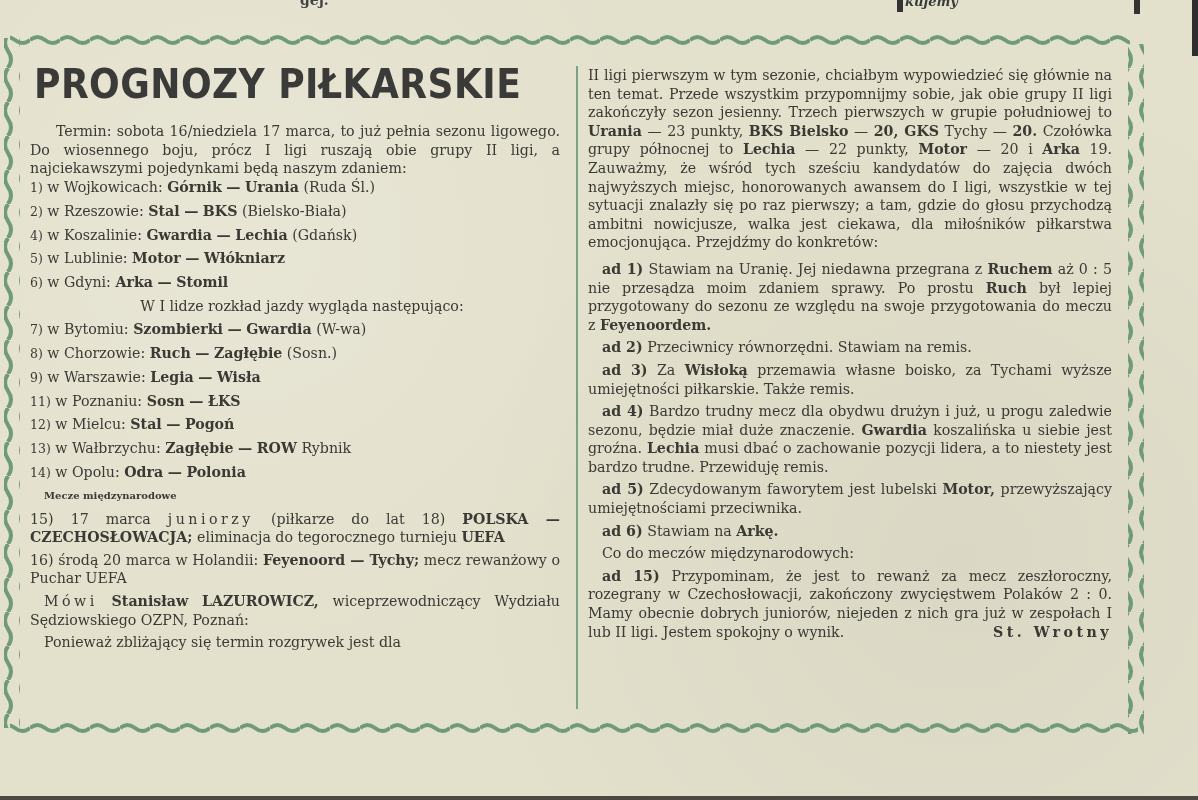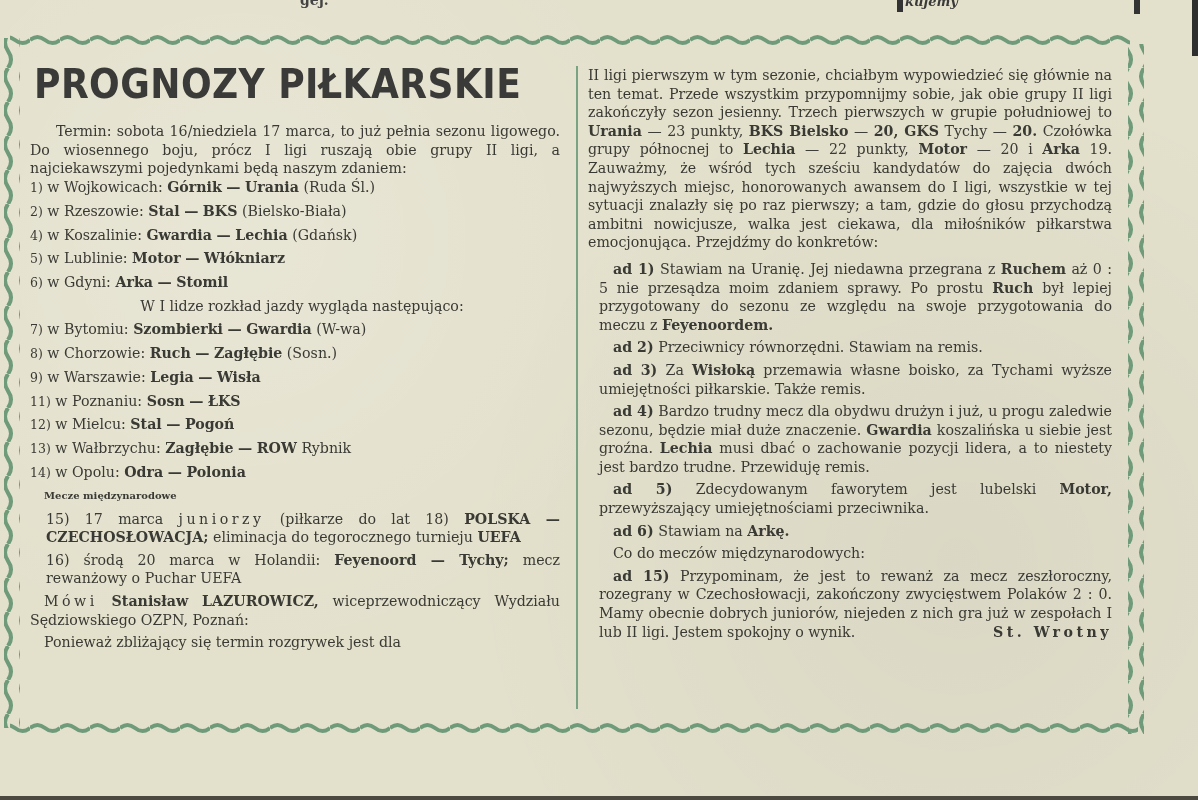--- a/index.html
+++ b/index.html
@@ -49,24 +49,24 @@
       white-space: nowrap;
     }
     p { margin: 0; text-align: justify; }
     .intro { text-indent: 26px; margin-top: 10px; }
     .list { }
     .item { margin: 0 0 4.3px 0; white-space: nowrap; }
     .item .num { font-size: 12.5px; }
     .b { font-weight: bold; }
     .sub { margin: 0 0 4px 14px; text-align: center; }
     .subhead { font-weight: bold; margin: 0 0 4px 14px; font-size: 10px; }
-    .intl { margin: 0 0 4px 16px; }
+    .intl { margin: 0 0 4px 0; }
     .spaced { letter-spacing: 3.5px; }
     .para { text-indent: 14px; margin: 0 0 4px 0; }
-    .ad { text-indent: 14px; margin: 0 0 4px 11px; }
+    .ad { text-indent: 14px; margin: 0 0 4px 0; }
     .gap { margin-top: 8px; }
     .sign { float: right; font-weight: bold; }
   </style>
 </head>
 <body>
 
 <div class="paper-noise"></div>
 <div class="top-fragment">gej.</div>
 <div class="top-right-bar1"></div>
 <div class="top-right-fragment">kujemy</div>

